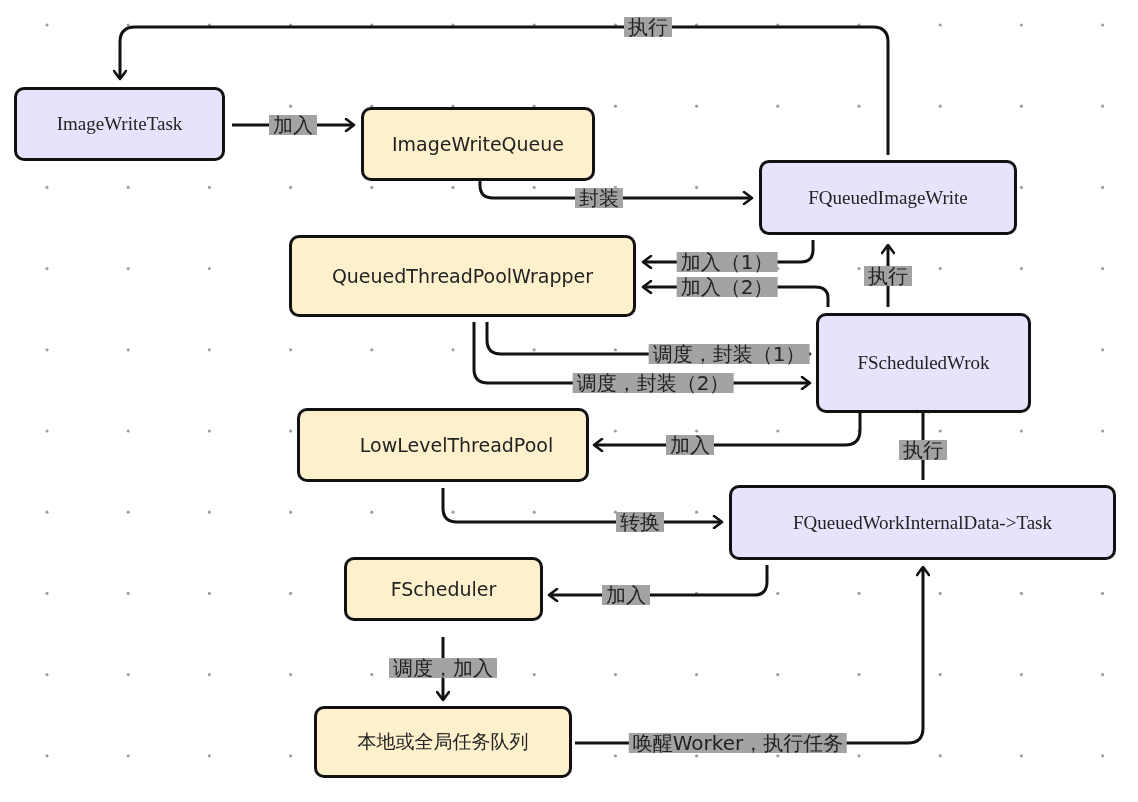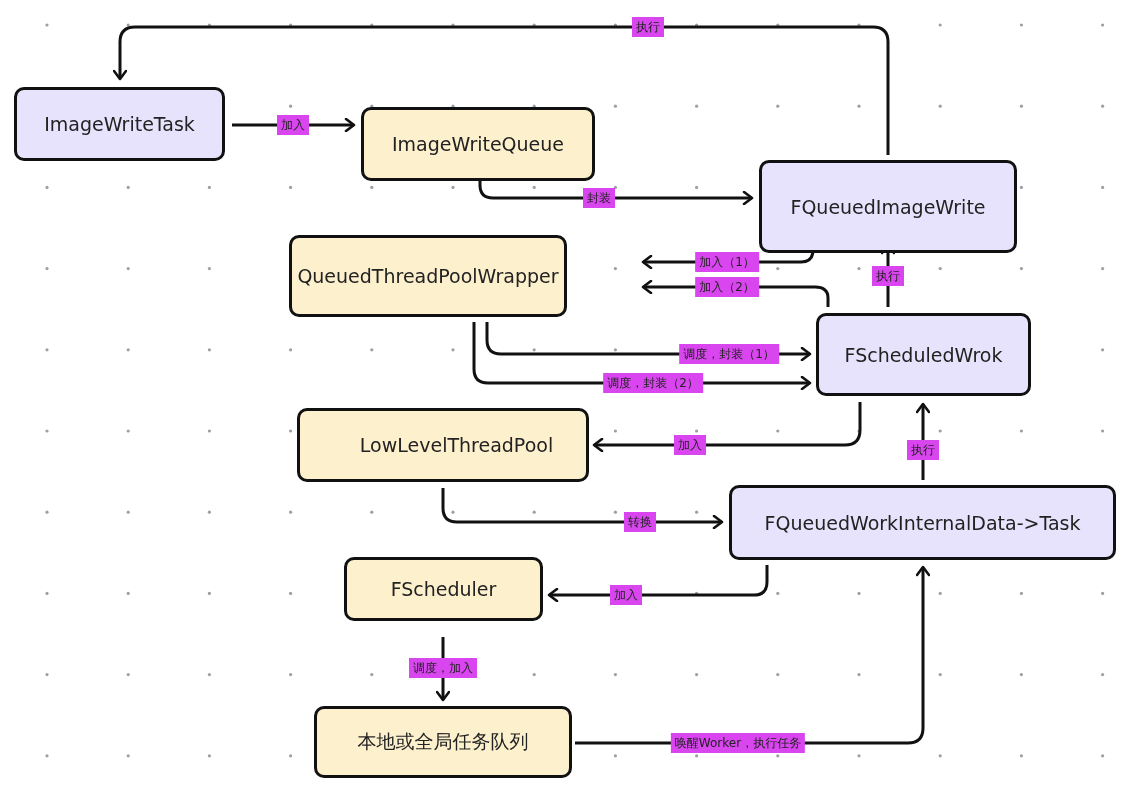--- a/index.html
+++ b/index.html
@@ -2,23 +2,23 @@
 <html><head>
 <meta charset="utf-8">
 <style>
   html, body { margin:0; padding:0; }
   body { width:1138px; height:802px; position:relative; overflow:hidden; background:#ffffff;
     font-family:"DejaVu Sans", "Liberation Sans", sans-serif; }
   #grid { position:absolute; left:0; top:0; }
   #edges { position:absolute; left:0; top:0; }
   .node { position:absolute; box-sizing:border-box; border:3px solid #111; border-radius:10px;
     display:flex; align-items:center; justify-content:center; font-size:19px; color:#222; }
-  .node.purple { background:#e8e3fd; }
+  .node.purple { background:#e8e3fd;font-family:Liberation Serif, serif; }
   .node.yellow { background:#fdf0cd; }
-  .elabel { position:absolute; font-size:12px; color:#222; background:#d946ef; padding:0 4px;
+  .elabel { position:absolute; font-size:20px; color:#222; background:#a3a3a3; padding:0 4px;
     white-space:nowrap; line-height:20px; transform:translate(-50%,-50%); }
 </style>
 </head>
 <body>
 
 <svg id="grid" width="1138" height="802">
     <circle cx="47.0" cy="25.0" r="1.6" fill="#9aa0a8"></circle>
     <circle cx="128.2" cy="25.0" r="1.6" fill="#9aa0a8"></circle>
     <circle cx="209.4" cy="25.0" r="1.6" fill="#9aa0a8"></circle>
     <circle cx="290.6" cy="25.0" r="1.6" fill="#9aa0a8"></circle>
@@ -197,27 +197,27 @@
     <path d="M575,743 L908,743 Q923,743 923,728 L923,567" marker-end="url(#arr)"></path>
   </g>
 </svg>
 
 <div class="node purple" style="left:14px;top:87px;width:211px;height:74px;">
   <span>ImageWriteTask</span>
 </div>
 <div class="node yellow" style="left:361px;top:87px;width:234px;height:74px;margin-top:20px;">
   <span>ImageWriteQueue</span>
 </div>
-<div class="node purple" style="left:759px;top:160px;width:258px;height:93px;">
+<div class="node purple" style="left:759px;top:160px;width:258px;height:75px;">
   <span>FQueuedImageWrite</span>
 </div>
-<div class="node yellow" style="left:289px;top:235px;width:278px;height:82px;">
+<div class="node yellow" style="left:289px;top:235px;width:347px;height:82px;">
   <span>QueuedThreadPoolWrapper</span>
 </div>
-<div class="node purple" style="left:816px;top:313px;width:215px;height:83px;">
+<div class="node purple" style="left:816px;top:313px;width:215px;height:100px;">
   <span>FScheduledWrok</span>
 </div>
 <div class="node yellow" style="left:297px;top:408px;width:292px;height:74px;padding-left:27px;">
   <span>LowLevelThreadPool</span>
 </div>
 <div class="node purple" style="left:729px;top:485px;width:387px;height:75px;">
   <span>FQueuedWorkInternalData-&gt;Task</span>
 </div>
 <div class="node yellow" style="left:344px;top:557px;width:199px;height:64px;">
   <span>FScheduler</span>

